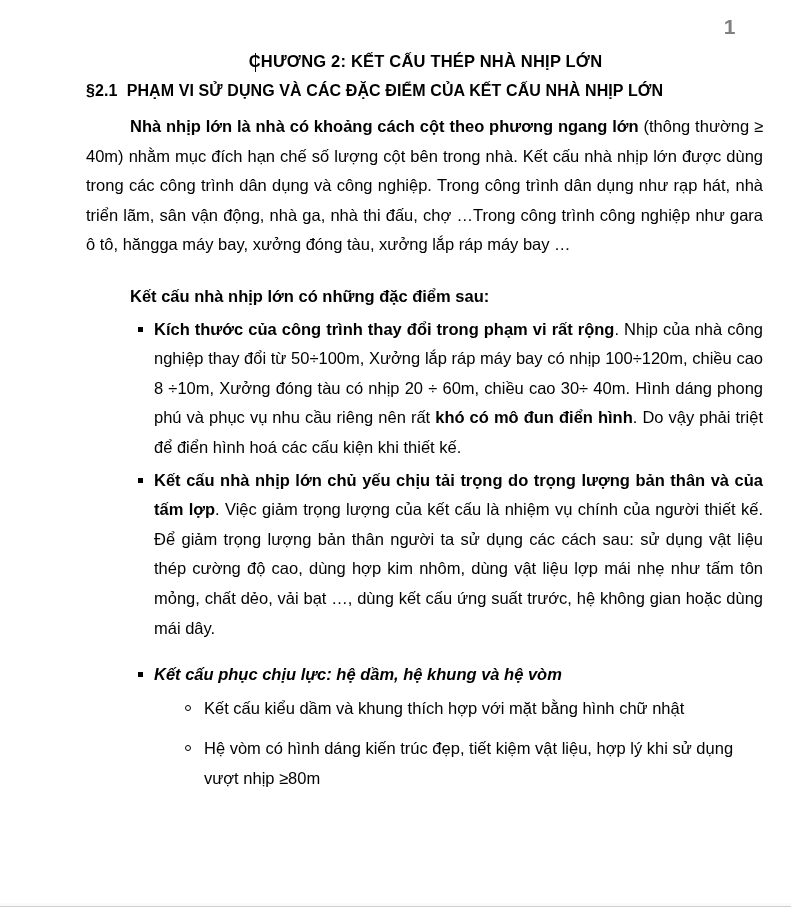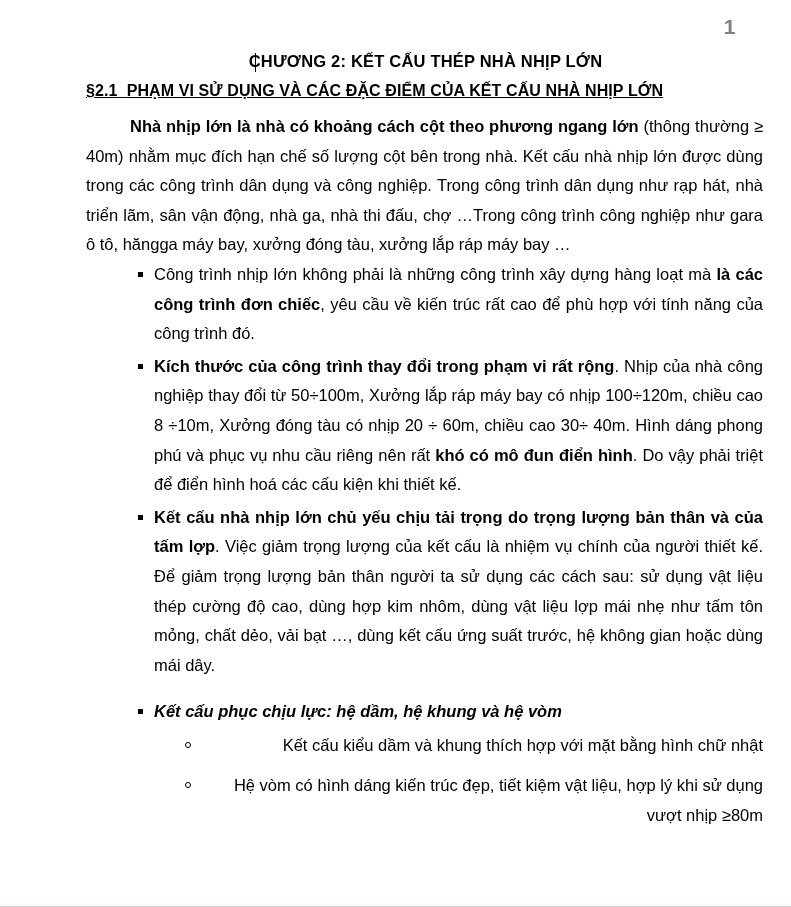--- a/index.html
+++ b/index.html
@@ -53,21 +53,20 @@
     width: 1px;
     height: 19px;
     background: #000;
   }
   .section-heading {
     font-size: 16px;
     font-weight: bold;
     letter-spacing: 0.1px;
     margin: 4px 0 12px 0;
     text-align: left;
-    text-decoration: underline;
   }
   .section-heading .secnum {
     font-weight: bold;
   }
   p.para {
     margin: 0 0 0 0;
     font-size: 16.5px;
     line-height: 29.6px;
     text-align: justify;
     text-justify: inter-word;
@@ -113,21 +112,21 @@
     list-style: none;
     margin: 4px 0 0 0;
     padding: 0;
   }
   ul.lvl2 > li {
     position: relative;
     padding-left: 50px;
     margin: 0 0 11px 0;
     font-size: 16.5px;
     line-height: 29.6px;
-    text-align: right;
+    text-align: left;
   }
   ul.lvl2 > li > .circ {
     position: absolute;
     left: 31px;
     top: 11px;
     width: 6px;
     height: 6px;
     border: 1px solid #000000;
     border-radius: 50%;
     box-sizing: border-box;
@@ -168,26 +167,23 @@
       <span class="caret"></span>
       <span>CHƯƠNG 2: KẾT CẤU THÉP NHÀ NHỊP LỚN</span>
     </div>
 
     <div class="section-heading">
       <span class="secnum">§2.1</span>&nbsp;&nbsp;<span>PHẠM VI SỬ DỤNG VÀ CÁC ĐẶC ĐIỂM CỦA KẾT CẤU NHÀ NHỊP LỚN</span>
     </div>
 
     <p class="para first-indent"><span class="lead">Nhà nhịp lớn là nhà có khoảng cách cột theo phương ngang lớn</span><span> (thông thường ≥ 40m) nhằm mục đích hạn chế số lượng cột bên trong nhà. Kết cấu nhà nhịp lớn được dùng trong các công trình dân dụng và công nghiệp. Trong công trình dân dụng như rạp hát, nhà triển lãm, sân vận động, nhà ga, nhà thi đấu, chợ …Trong công trình công nghiệp như gara ô tô, hăngga máy bay, xưởng đóng tàu, xưởng lắp ráp máy bay …</span></p>
 
+    <div class="subhead tight">Kết cấu nhà nhịp lớn có những đặc điểm sau:</div>
 
     <ul class="lvl1">
-      <li>
-        <span class="sq"></span>
-        <span>Công trình nhịp lớn không phải là những công trình xây dựng hàng loạt mà </span><b class="b">là các công trình đơn chiếc</b><span>, yêu cầu về  kiến trúc rất cao để phù hợp với tính năng của công trình đó.</span>
-      </li>
       <li>
         <span class="sq"></span>
         <span></span><b class="b">Kích thước của công trình thay đổi trong phạm vi rất rộng</b><span>. Nhịp của nhà công nghiệp thay đổi từ 50÷100m, Xưởng lắp ráp máy bay có nhịp 100÷120m, chiều cao 8 ÷10m, Xưởng đóng tàu có nhịp 20 ÷ 60m, chiều cao 30÷ 40m. Hình dáng phong phú và phục vụ nhu cầu riêng nên rất </span><b class="b">khó có mô đun điển hình</b><span>. Do vậy phải triệt để điển hình hoá các cấu kiện khi thiết kế.</span>
       </li>
       <li>
         <span class="sq"></span>
         <span></span><b class="b">Kết cấu nhà nhịp lớn chủ yếu chịu tải trọng do trọng lượng bản thân và của tấm lợp</b><span>. Việc giảm trọng lượng của kết cấu là nhiệm vụ chính của người thiết kế. Để giảm trọng lượng bản thân người ta sử dụng các cách sau: sử dụng vật liệu thép cường độ cao, dùng hợp kim nhôm, dùng vật liệu lợp mái nhẹ như tấm tôn mỏng, chất dẻo, vải bạt …, dùng kết cấu ứng suất trước, hệ không gian hoặc dùng mái dây.</span>
       </li>
     </ul>
 

